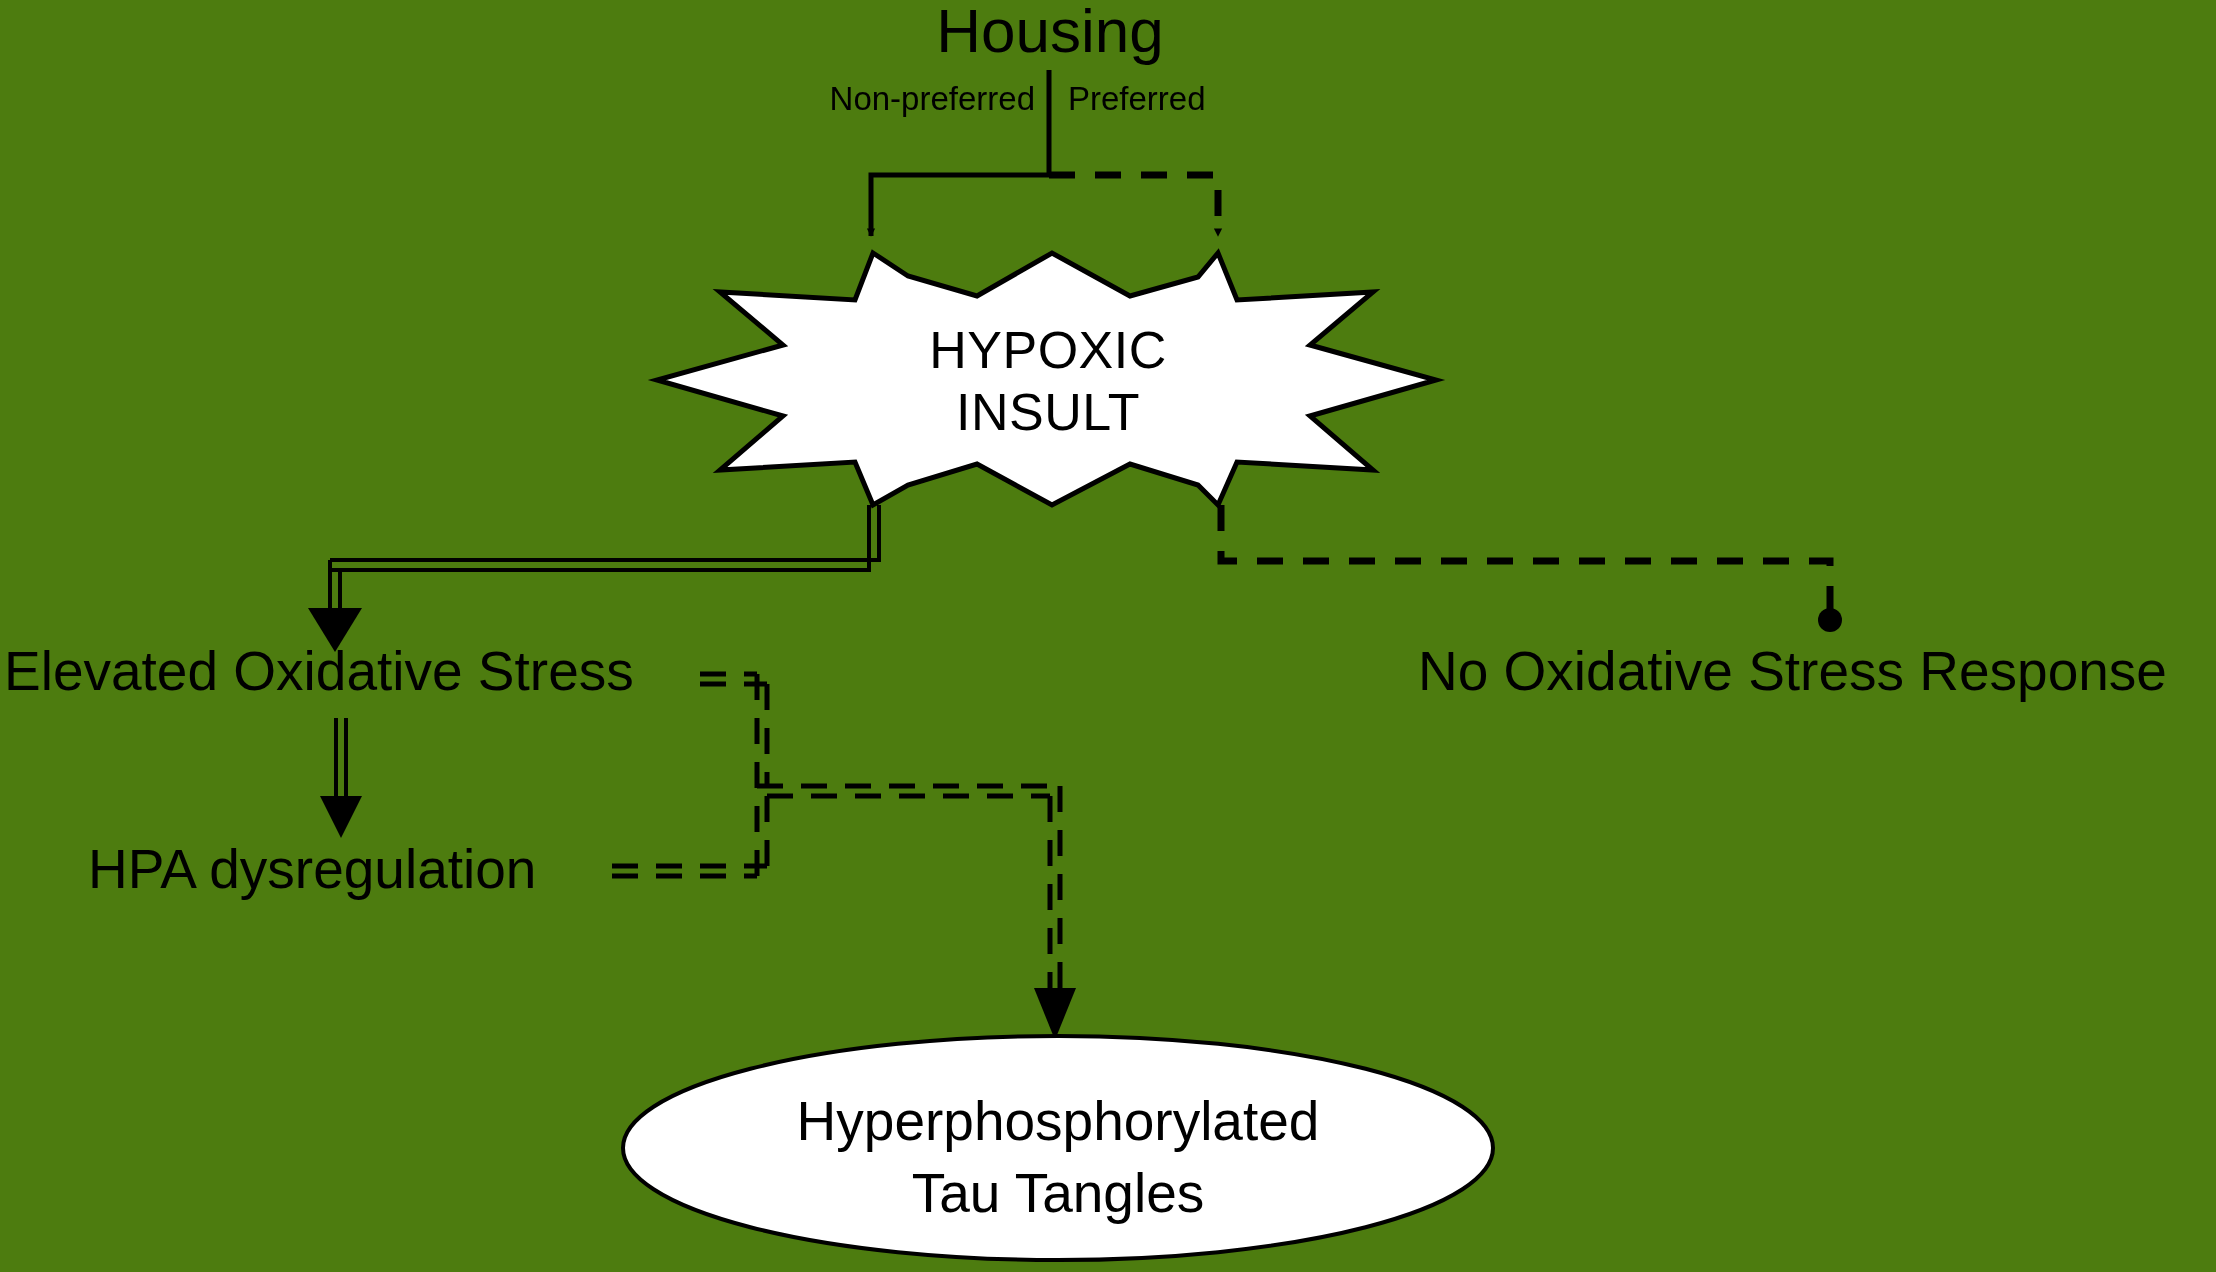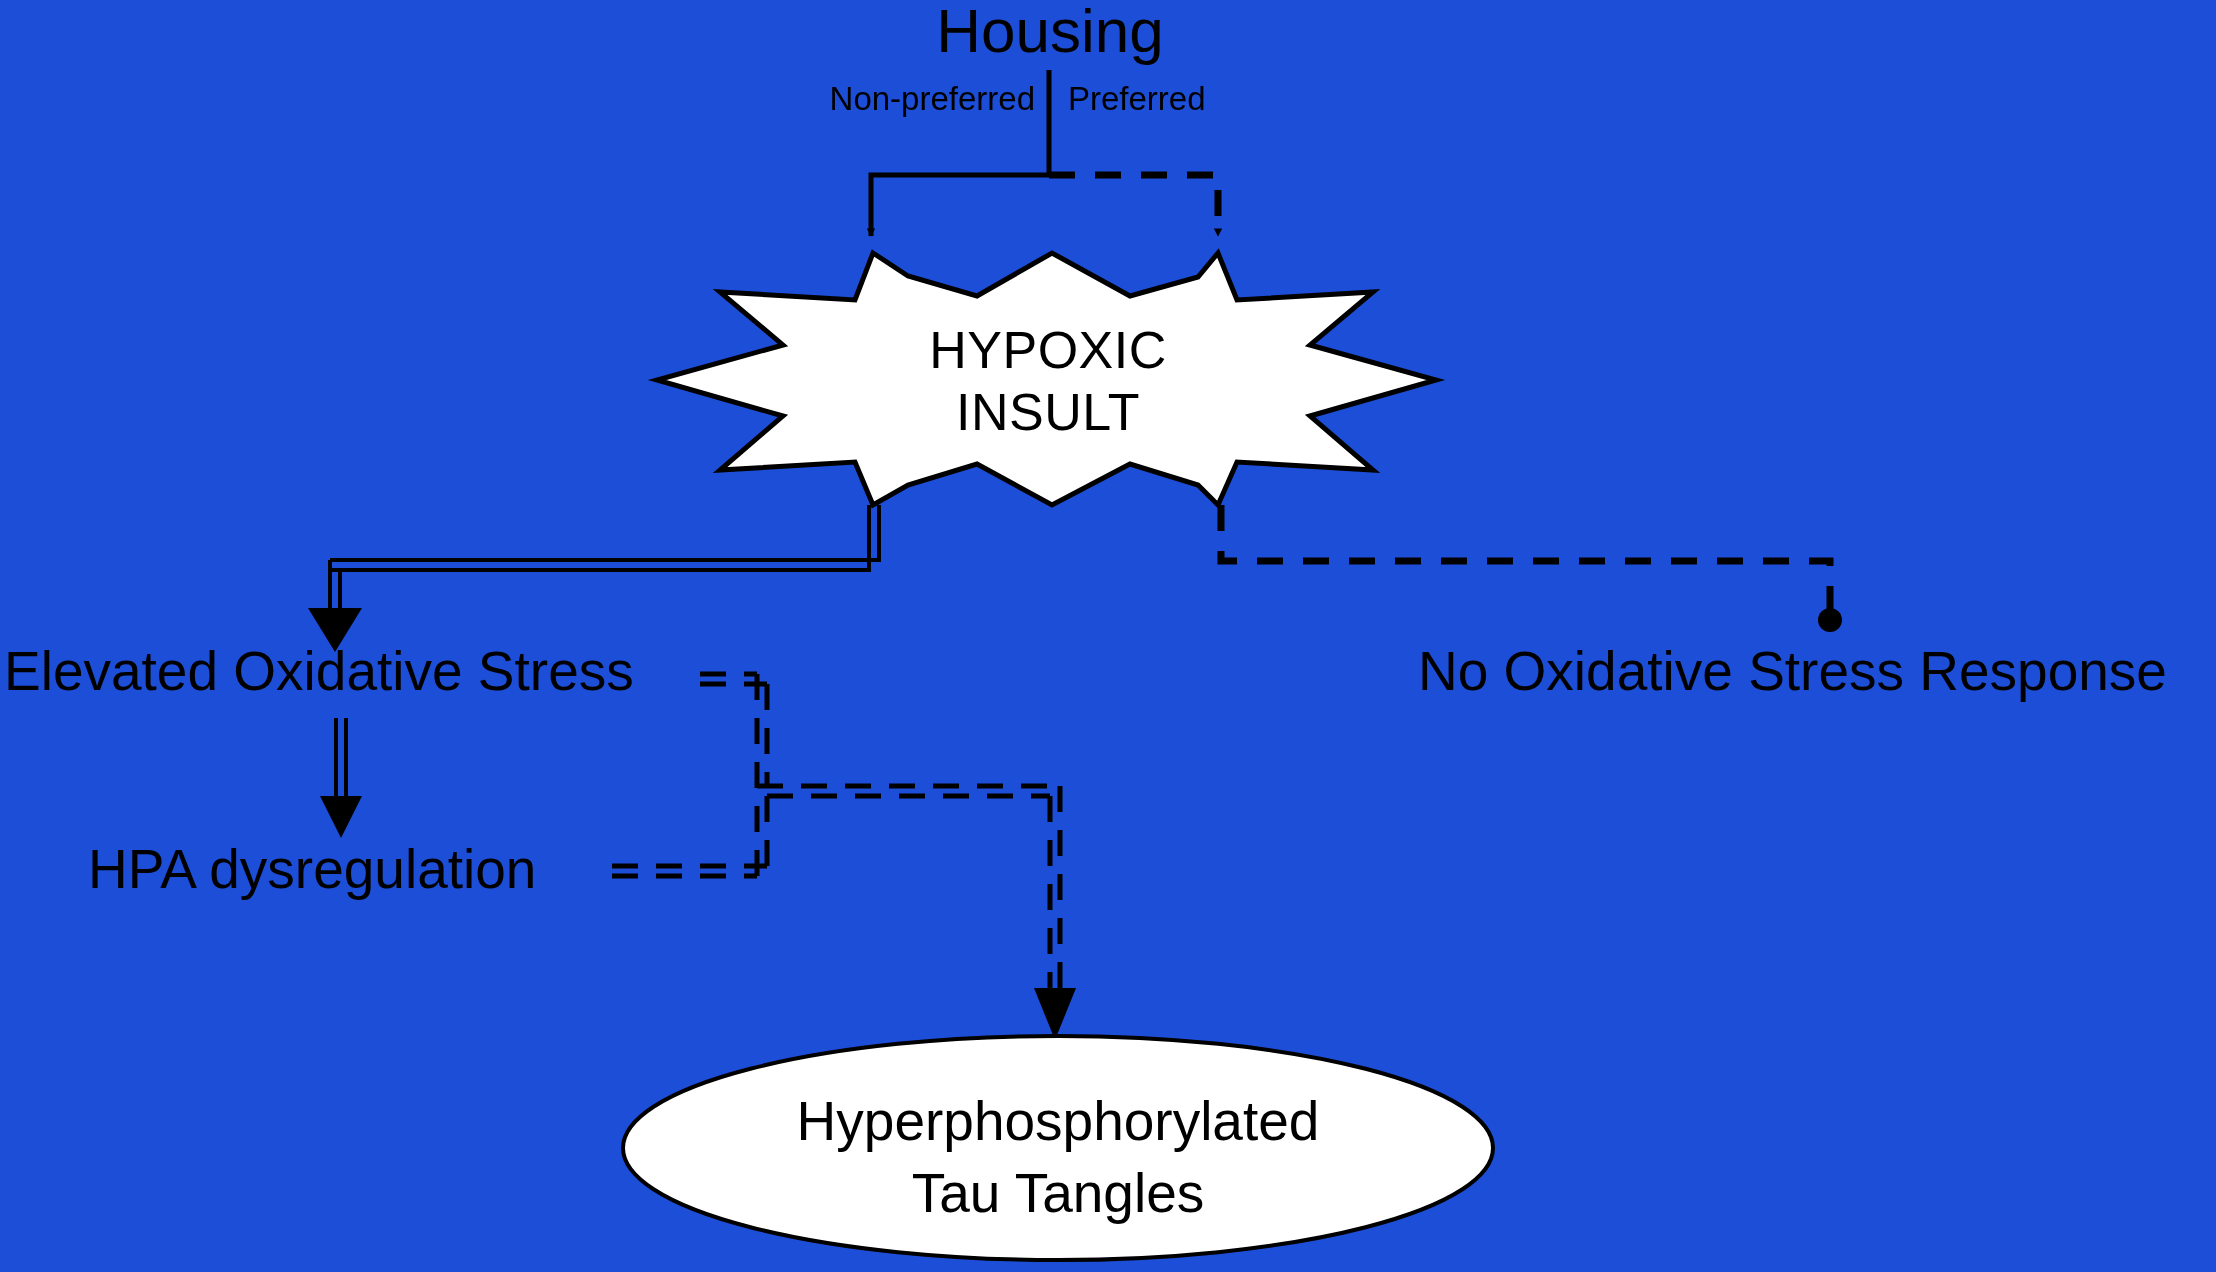--- a/index.html
+++ b/index.html
@@ -12,21 +12,21 @@
     width: 2216px;
     height: 1272px;
     overflow: hidden;
     font-family: "Liberation Sans", sans-serif;
     color: #000000;
   }
   #diagram-root {
     position: relative;
     width: 2216px;
     height: 1272px;
-    background: #1d4ed8;
+    background: #4d7c0f;
   }
   svg.canvas {
     position: absolute;
     left: 0;
     top: 0;
     width: 2216px;
     height: 1272px;
     display: block;
   }
   text {

